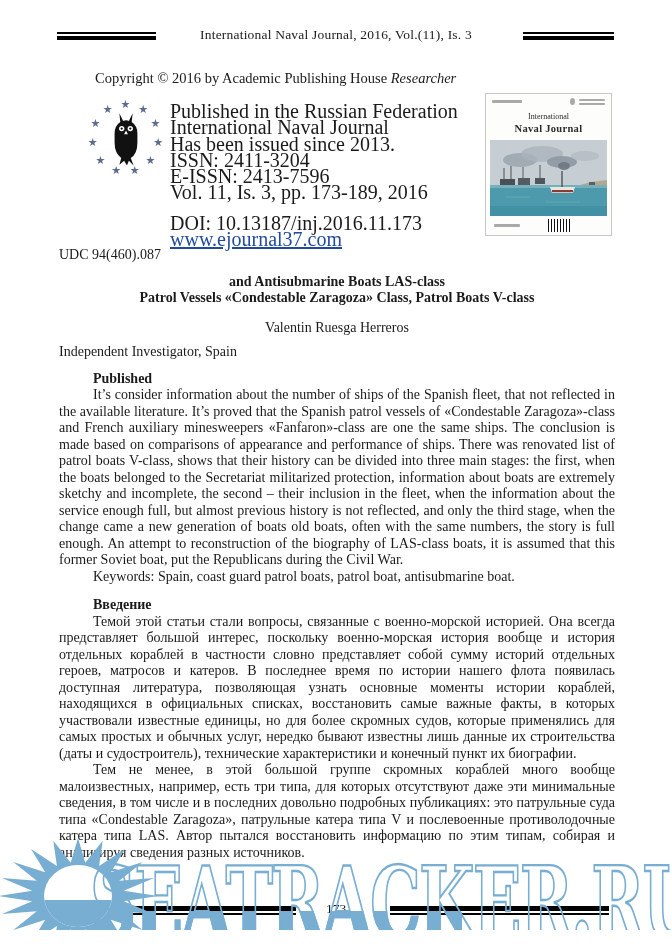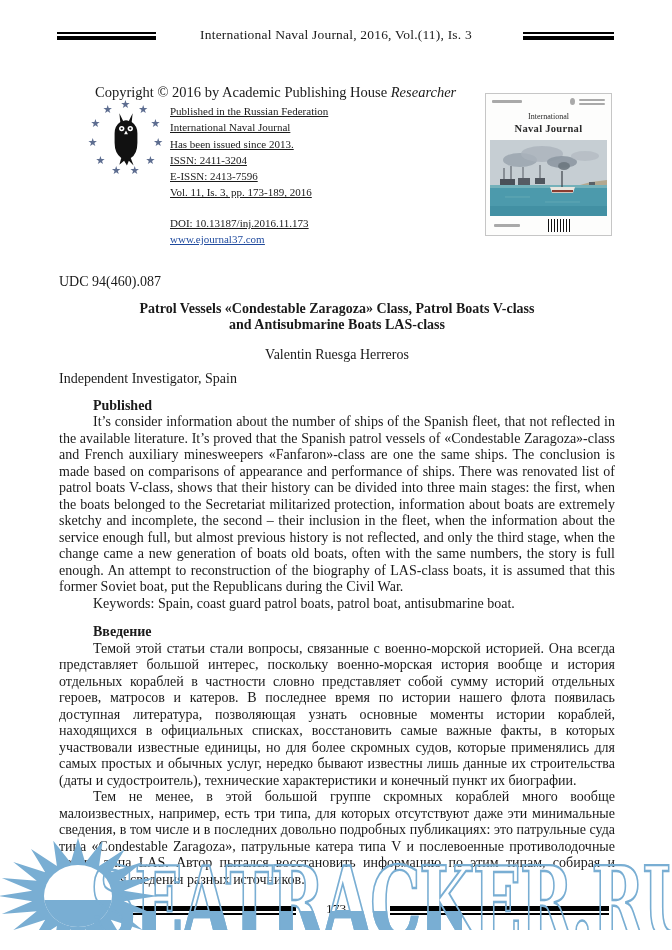--- a/index.html
+++ b/index.html
@@ -9,43 +9,43 @@
   }
   
   .jheader{position:absolute;top:27px;left:0;width:672px;text-align:center;
     font-size:13.5px;letter-spacing:.2px;z-index:1;}
   .rule{position:absolute;z-index:1;}
   .rule .thin{height:2px;background:#000;}
   .rule .thick{height:4px;background:#000;margin-top:2px;}
   .rule-tl{top:32px;left:57px;width:99px;}
   .rule-tr{top:32px;left:523px;width:91px;}
   
-  .copyright{position:absolute;top:84px;left:95px;font-size:14.5px;z-index:1;}
+  .copyright{position:absolute;top:70px;left:95px;font-size:14.5px;z-index:1;}
   .copyright .it{font-style:italic;}
   
   .logo{position:absolute;left:88px;top:100px;width:76px;height:78px;z-index:1;}
   .logo .star{position:absolute;font-size:11px;color:#5d6d90;line-height:1;}
   .logo svg{position:absolute;left:19px;top:10px;}
   
-  .pubinfo{position:absolute;left:170px;top:103px;font-size:11px;line-height:16.3px;z-index:1;text-decoration:underline;}
+  .pubinfo{position:absolute;left:170px;top:103px;font-size:20px;line-height:16.3px;z-index:1;}
   .pubinfo .gap{height:14px;}
   .pubinfo a{color:#1f4a9e;text-decoration:underline;cursor:pointer;}
   
   .cover{position:absolute;left:485px;top:93px;width:127px;height:143px;background:#fdfdfc;
     border:1px solid #c6c6c6;z-index:1;box-sizing:border-box;}
   .cover-toprow{display:flex;align-items:center;gap:4px;padding:4px 6px 0 6px;}
   .smudge{background:#a9a9a9;border-radius:1px;}
   .cover-title{text-align:center;margin-top:7px;font-size:8px;color:#2b2b2b;line-height:1.25;}
   .cover-title .t2{font-size:10.5px;font-weight:bold;letter-spacing:.3px;}
   .cover-paint{margin:5px auto 0 auto;width:117px;height:76px;display:block;}
   .cover-botrow{display:flex;align-items:center;padding:3px 8px 0 8px;}
   .barcode{width:22px;height:13px;margin-left:28px;
     background:repeating-linear-gradient(90deg,#111 0 1px,#fff 1px 3px);}
   
-  .content{position:absolute;left:59px;top:274px;width:556px;font-size:14px;
+  .content{position:absolute;left:59px;top:247px;width:556px;font-size:14px;
     line-height:16.5px;z-index:1;}
   .udc{margin-bottom:10px;}
   .atitle{text-align:center;font-weight:bold;margin-bottom:13px;}
   .author{text-align:center;margin-bottom:8px;}
   .translation{text-align:right;margin-bottom:10px;}
   .affiliation{margin-bottom:10px;}
   .runhead{font-weight:bold;text-indent:34px;}
   .para{text-align:justify;text-indent:34px;}
   .sectgap{height:12px;}
   .kw b{font-weight:normal;}
@@ -160,22 +160,22 @@
     </svg>
     <div class="cover-botrow">
       <div class="smudge" style="width:26px;height:3px;"></div>
       <div class="barcode"></div>
     </div>
   </div>
 
   <div class="content">
     <div class="udc">UDC 94(460).087</div>
     <div class="atitle">
+      <div>and Antisubmarine Boats LAS-class</div>
       <div>Patrol Vessels «Condestable Zaragoza» Class, Patrol Boats V-class</div>
-      <div>and Antisubmarine Boats LAS-class</div>
     </div>
     <div class="author">Valentin Ruesga Herreros</div>
     <div class="affiliation">Independent Investigator, Spain</div>
     <div class="runhead">Published</div>
     <div class="para">It’s consider information about the number of ships of the Spanish fleet, that not reflected in the available literature. It’s proved that the Spanish patrol vessels of «Condestable Zaragoza»-class and French auxiliary minesweepers «Fanfaron»-class are one the same ships. The conclusion is made based on comparisons of appearance and performance of ships. There was renovated list of patrol boats V-class, shows that their history can be divided into three main stages: the first, when the boats belonged to the Secretariat militarized protection, information about boats are extremely sketchy and incomplete, the second – their inclusion in the fleet, when the information about the service enough full, but almost previous history is not reflected, and only the third stage, when the change came a new generation of boats old boats, often with the same numbers, the story is full enough. An attempt to reconstruction of the biography of LAS-class boats, it is assumed that this former Soviet boat, put the Republicans during the Civil War.</div>
     <div class="para kw"><b>Keywords:</b><span> Spain, coast guard patrol boats, patrol boat, antisubmarine boat.</span></div>
     <div class="sectgap"></div>
     <div class="runhead">Введение</div>
     <div class="para">Темой этой статьи стали вопросы, связанные с военно-морской историей. Она всегда представляет большой интерес, поскольку военно-морская история вообще и история отдельных кораблей в частности словно представляет собой сумму историй отдельных героев, матросов и катеров. В последнее время по истории нашего флота появилась доступная литература, позволяющая узнать основные моменты истории кораблей, находящихся в официальных списках, восстановить самые важные факты, в которых участвовали известные единицы, но для более скромных судов, которые применялись для самых простых и обычных услуг, нередко бывают известны лишь данные их строительства (даты и судостроитель), технические характеристики и конечный пункт их биографии.</div>
     <div class="para">Тем не менее, в этой большой группе скромных кораблей много вообще малоизвестных, например, есть три типа, для которых отсутствуют даже эти минимальные сведения, в том числе и в последних довольно подробных публикациях: это патрульные суда типа «Condestable Zaragoza», патрульные катера типа V и послевоенные противолодочные катера типа LAS. Автор пытался восстановить информацию по этим типам, собирая и анализируя сведения разных источников.</div>

